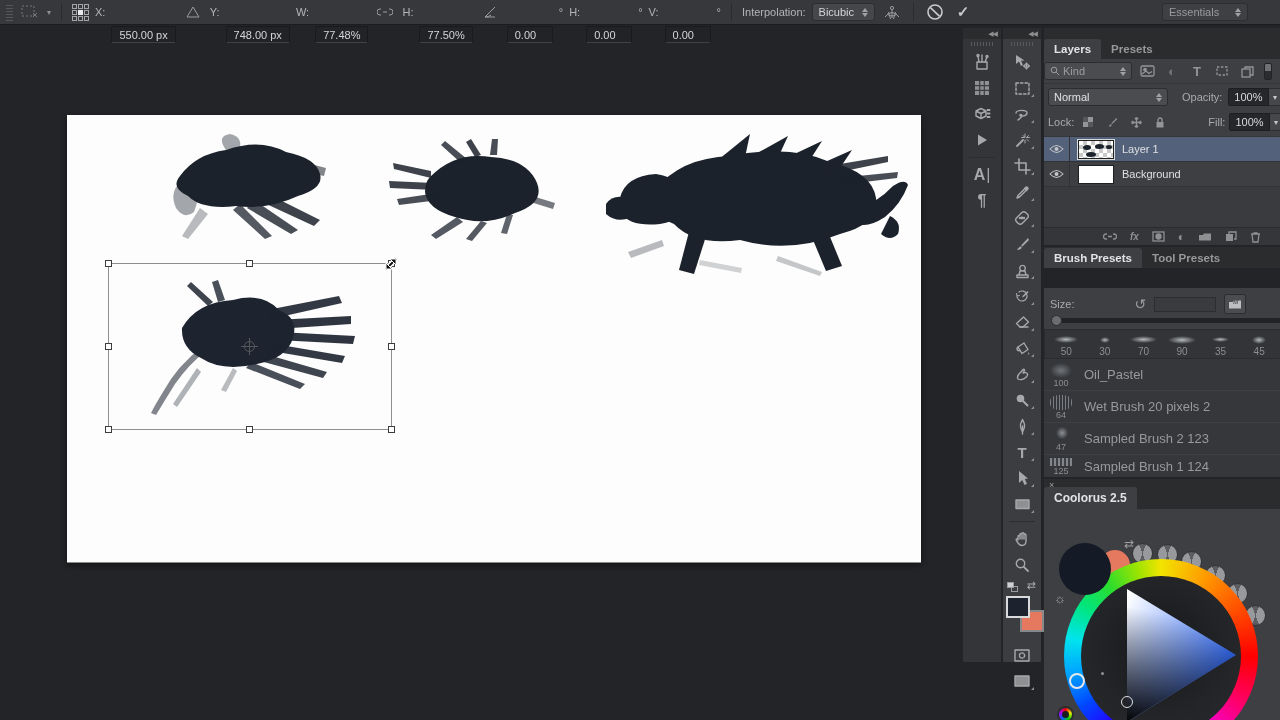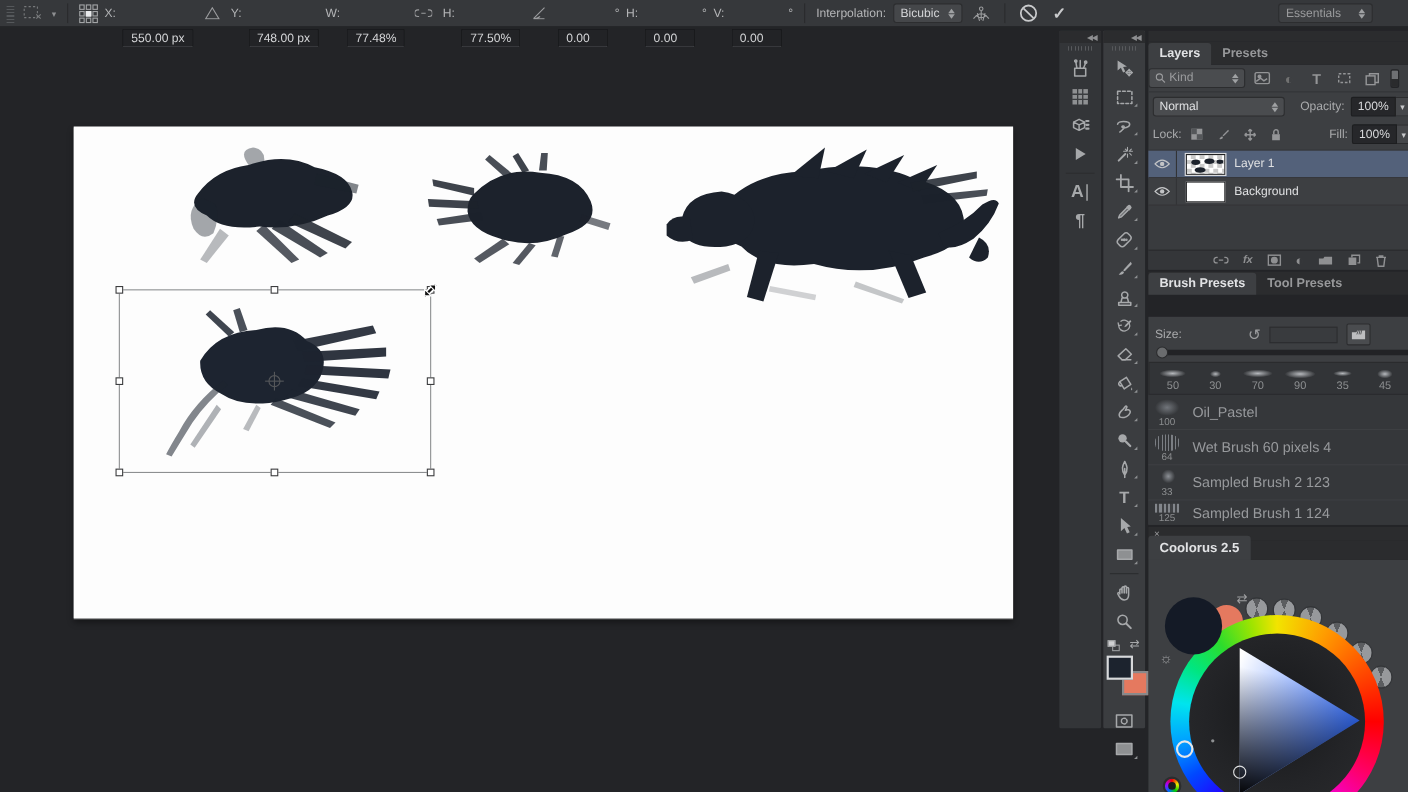--- a/index.html
+++ b/index.html
@@ -711,24 +711,24 @@
               <i style="width:15px;height:12px;"></i>
             </div><span>100</span></div>
       </div>
       <div class="brush-list">
         <div class="brow">
           <div class="bthumb"><div class="mark" style="background:radial-gradient(closest-side, rgba(120,124,130,.9), rgba(120,124,130,0));"></div><span>100</span></div>
           <span class="bname">Oil_Pastel</span>
         </div>
         <div class="brow">
           <div class="bthumb"><div class="mark" style="background:repeating-linear-gradient(90deg, rgba(140,144,150,.8) 0 1px, transparent 1px 3px); border-radius:40%;"></div><span>64</span></div>
-          <span class="bname">Wet Brush 60 pixels 4</span>
+          <span class="bname">Wet Brush 20 pixels 2</span>
         </div>
         <div class="brow">
-          <div class="bthumb"><div class="mark" style="background:radial-gradient(ellipse 40% 60% at 55% 40%, rgba(150,154,160,.9), transparent 70%);"></div><span>33</span></div>
+          <div class="bthumb"><div class="mark" style="background:radial-gradient(ellipse 40% 60% at 55% 40%, rgba(150,154,160,.9), transparent 70%);"></div><span>47</span></div>
           <span class="bname">Sampled Brush 2 123</span>
         </div>
         <div class="brow" style="border-bottom:none; height:22px; overflow:hidden;">
           <div class="bthumb"><div class="mark" style="height:8px; background:repeating-linear-gradient(90deg, rgba(150,154,160,.8) 0 2px, rgba(80,82,86,.4) 2px 4px);"></div><span>125</span></div>
           <span class="bname">Sampled Brush 1 124</span>
         </div>
       </div>
     </div>
 
     <div class="cool-head" style="margin-top:2px;">

